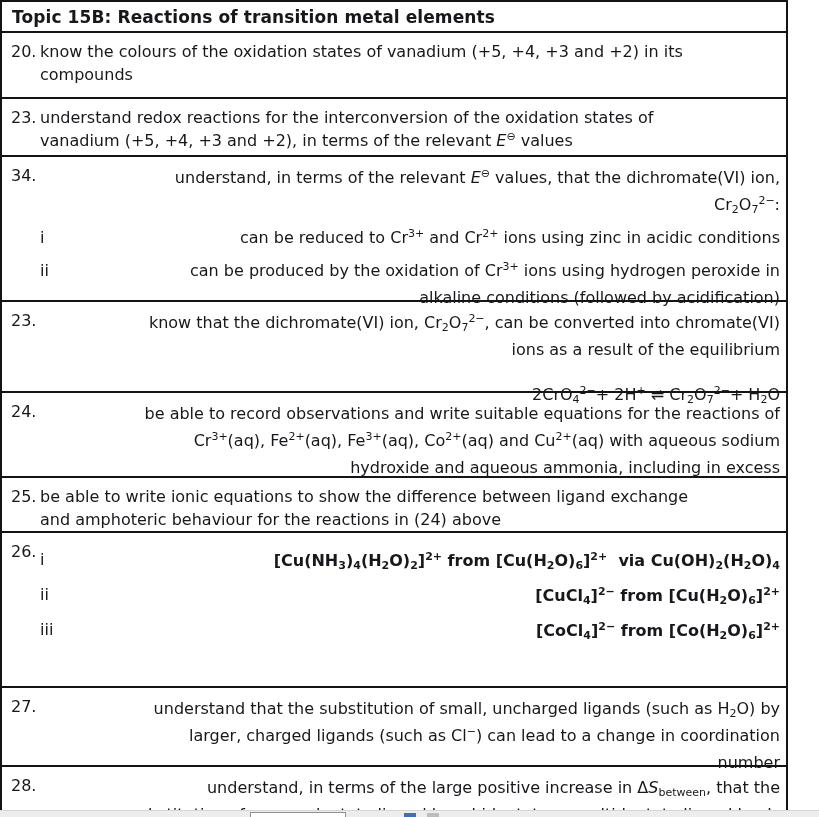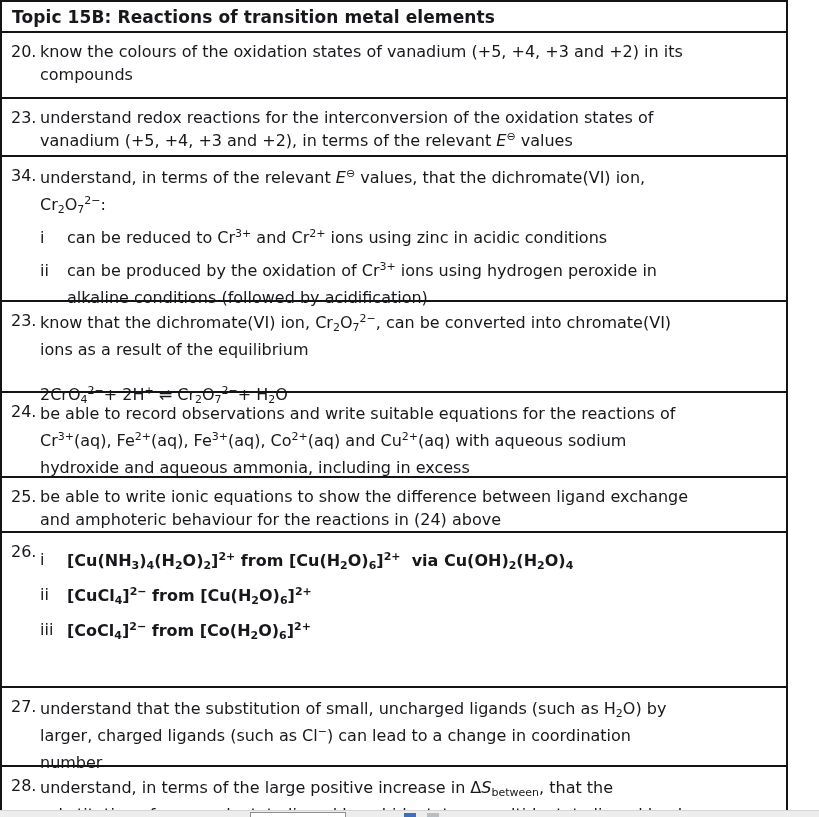--- a/index.html
+++ b/index.html
@@ -27,21 +27,21 @@
     font-size:17px;font-weight:bold;letter-spacing:0.1px;
     box-sizing:border-box;
   }
   .num{
     width:38px;flex:0 0 38px;padding-left:9px;box-sizing:border-box;
     font-size:16px;line-height:23px;
   }
   .content{flex:1;padding-right:6px;min-width:0;}
   .txt{font-size:16px;white-space:pre-wrap;word-wrap:break-word;}
   .plain{line-height:23px;}
-  .rich{line-height:27px;}
+  .rich{line-height:27px;text-align:right;}
   sup{font-size:11px;line-height:0;vertical-align:6px;}
   sub{font-size:11px;line-height:0;vertical-align:-3px;}
   i{font-style:italic;}
   .subitems{margin-top:6px;}
   .subitem{display:flex;margin-bottom:6px;}
   .marker{width:27px;flex:0 0 27px;font-size:16px;line-height:27px;}
   .itext{flex:1;min-width:0;}
   .equation{margin-top:18px;}
   .r26 .subitem .txt{line-height:29px;font-weight:bold;}
   

